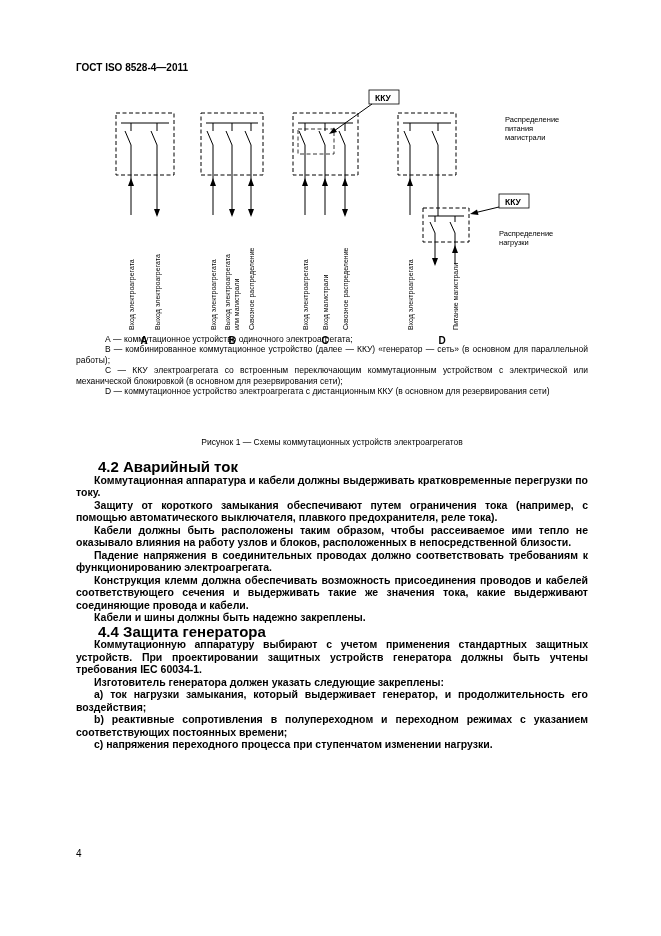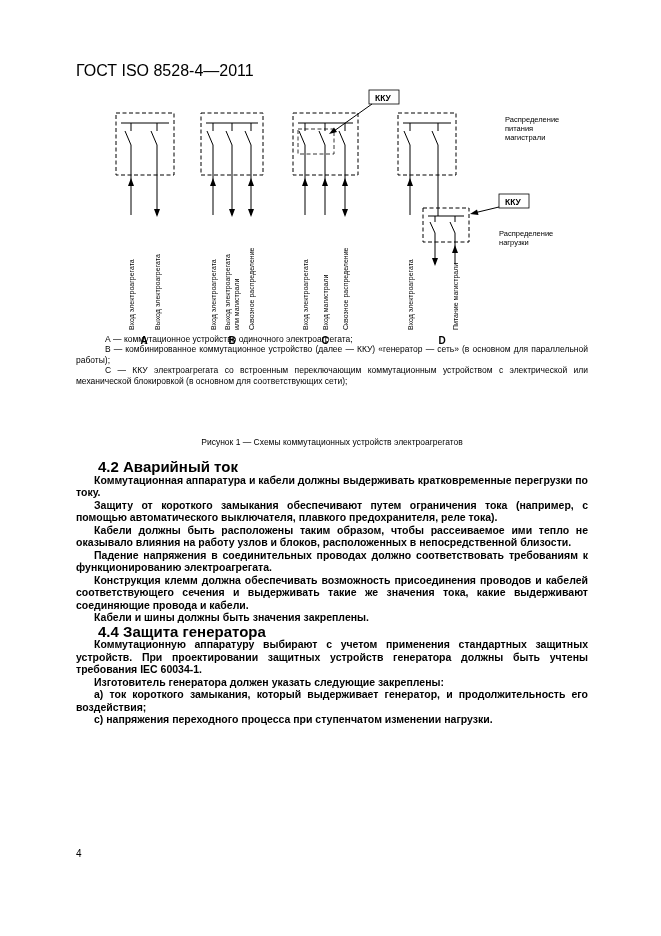--- a/index.html
+++ b/index.html
@@ -1,21 +1,21 @@
 <!DOCTYPE html>
 <html><head>
 <meta charset="utf-8">
 <style>
   * { box-sizing: border-box; }
   html, body { margin: 0; padding: 0; }
   body {
     width: 661px; height: 936px; background: #ffffff; color: #000;
     font-family: "Liberation Sans", sans-serif; position: relative; overflow: hidden;
   }
-  .header { position: absolute; left: 76px; top: 62px; font-size: 16px; font-weight: normal; }
+  .header { position: absolute; left: 76px; top: 62px; font-size: 10px; font-weight: bold; }
   .figure { position: absolute; left: 113px; top: 88px; width: 470px; height: 262px; }
   svg line, svg rect { stroke: #000; fill: none; stroke-width: 1; }
   svg rect.dash { stroke-dasharray: 4 2.5; }
   svg rect.thin { stroke-width: 0.8; }
   svg polygon { fill: #000; stroke: none; }
   svg text { fill: #000; font-family: "Liberation Sans", sans-serif; }
   .vlab { font-size: 7px; }
   .letter { font-size: 10px; font-weight: bold; text-anchor: middle; }
   .kku { font-size: 8.5px; font-weight: bold; }
   .slab { font-size: 7.5px; }
@@ -181,35 +181,37 @@
     <g>
       <text class="slab" x="386" y="148">Распределение</text>
       <text class="slab" x="386" y="157">нагрузки</text>
     </g>
   </svg>
 </div>
 
 <div class="legend">
   <p>А — коммутационное устройство одиночного электроагрегата;</p>
   <p>В — комбинированное коммутационное устройство (далее — ККУ) «генератор — сеть» (в основном для параллельной работы);</p>
-  <p>С — ККУ электроагрегата со встроенным переключающим коммутационным устройством с электрической или механической блокировкой (в основном для соответствующих сети);</p>
+  <p>С — ККУ электроагрегата со встроенным переключающим коммутационным устройством с электрической или механической блокировкой (в основном для резервирования сети);</p>
+  <p>D — коммутационное устройство электроагрегата с дистанционным ККУ (в основном для резервирования сети)</p>
 </div>
 
 <div class="caption">Рисунок 1 — Схемы коммутационных устройств электроагрегатов</div>
 
 <div class="body-text">
   <h3>4.2  Аварийный ток</h3>
   <p>Коммутационная аппаратура и кабели должны выдерживать кратковременные перегрузки по току.</p>
   <p>Защиту от короткого замыкания обеспечивают путем ограничения тока (например, с помощью автоматического выключателя, плавкого предохранителя, реле тока).</p>
 
   <p>Кабели должны быть расположены таким образом, чтобы рассеиваемое ими тепло не оказывало влияния на работу узлов и блоков, расположенных в непосредственной близости.</p>
   <p>Падение напряжения в соединительных проводах должно соответствовать требованиям к функционированию электроагрегата.</p>
   <p>Конструкция клемм должна обеспечивать возможность присоединения проводов и кабелей соответствующего сечения и выдерживать такие же значения тока, какие выдерживают соединяющие провода и кабели.</p>
-  <p>Кабели и шины должны быть значения закреплены.</p>
+  <p>Кабели и шины должны быть надежно закреплены.</p>
 
   <h3>4.4  Защита генератора</h3>
   <p>Коммутационную аппаратуру выбирают с учетом применения стандартных защитных устройств. При проектировании защитных устройств генератора должны быть учтены требования IEC 60034-1.</p>
   <p>Изготовитель генератора должен указать следующие закреплены:</p>
-  <p>a) ток короткого замыкания, который выдерживает генератор, и продолжительность его воздействия;</p>
+  <p>a) ток нагрузки замыкания, который выдерживает генератор, и продолжительность его воздействия;</p>
+  <p>b) реактивные сопротивления в полупереходном и переходном режимах с указанием соответствующих постоянных времени;</p>
   <p>c) напряжения переходного процесса при ступенчатом изменении нагрузки.</p>
 </div>
 
 <div class="page-number">4</div>
 
 </body></html>

